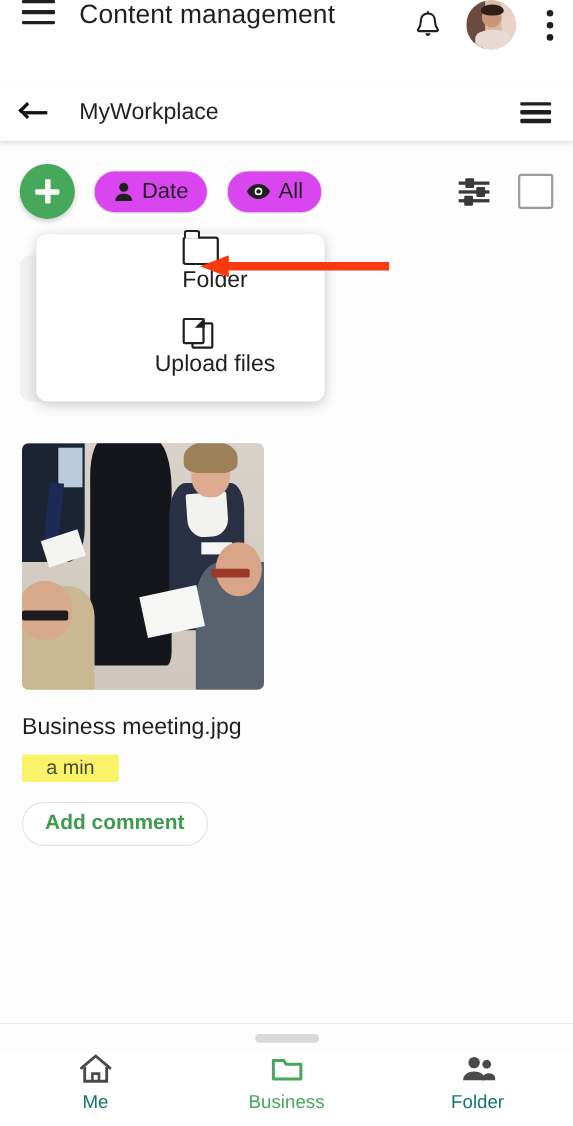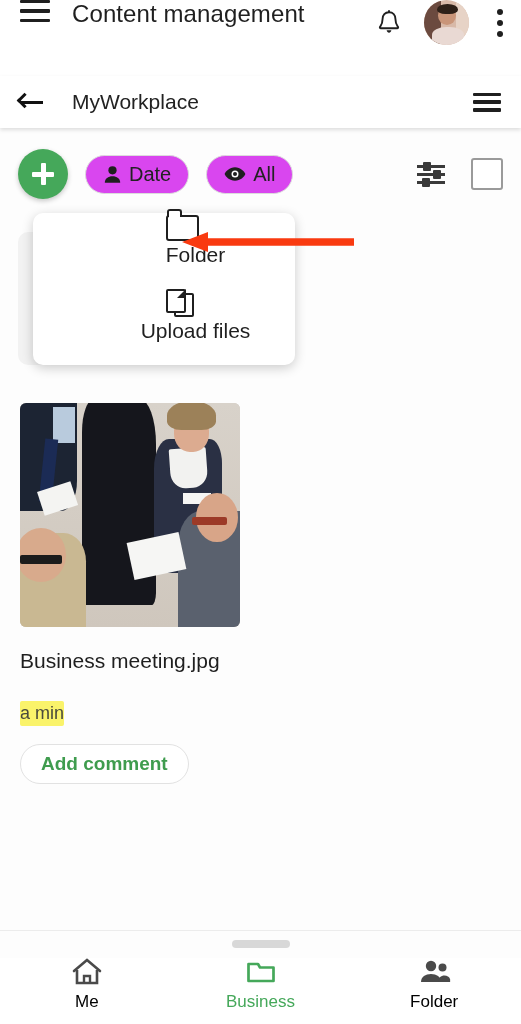--- a/index.html
+++ b/index.html
@@ -147,36 +147,36 @@
   .thumb .glass-bl { position: absolute; left: 0%; top: 68%; width: 19%; height: 4%;
     background: #1c1c1c; border-radius: 2px; }
   .thumb .paper1 { position: absolute; left: 9%; top: 37%; width: 16%; height: 11%;
     background: #f4f4f2; transform: rotate(-18deg); }
   .thumb .paper2 { position: absolute; left: 50%; top: 60%; width: 24%; height: 17%;
     background: #f6f6f4; transform: rotate(-12deg); }
   .thumb .tray { position: absolute; left: 64%; top: 60%; width: 22%; height: 9%;
     background: #8e9296; transform: rotate(-9deg); }
 
   .file-name { margin-top: 22px; font-size: 21px; color: #1f1f1f; }
-  .file-time { display: inline-block; margin-top: 28px; font-size: 18px; color: #4a4a3c;
-    background: #faf36a; padding: 2px 0; border-radius: 2px; }
+  .file-time { display: inline-block; margin-top: 13px; font-size: 18px; color: #4a4a3c;
+    background: #faf36a; padding: 2px 22px; border-radius: 2px; }
   .add-comment {
     display: inline-flex; align-items: center; justify-content: center; margin-top: 18px;
     height: 40px; padding: 0 20px; border: 1.5px solid #e2e2e2; border-radius: 21px;
     background: #fff; color: #3f9c4e; font-size: 19px; font-weight: bold; cursor: pointer;
   }
 
   
   .handle { position: absolute; left: 232px; top: 940px; width: 58px; height: 8px;
     background: #d8d8d8; border-radius: 4px; }
   .bottom-divider { position: absolute; left: 0; top: 930px; width: 521px; height: 1px; background: #ececec; }
   .bottomnav { position: absolute; left: 0; bottom: 0; width: 521px; height: 66px;
     background: #fff; display: flex; align-items: flex-start; }
   .nav-item { flex: 1; display: flex; flex-direction: column; align-items: center; gap: 7px; cursor: pointer; }
-  .nav-label { font-size: 17px; color: #000000; }
+  .nav-label { font-size: 17px; color: #0f766e; }
   .nav-item.active .nav-label { color: #45a85a; }
   .nav-ic { width: 30px; height: 27px; position: relative; }
 </style>
 </head>
 <body>
 
 <div id="app">
 
   <div class="topbar">
     <div class="hamburger">

